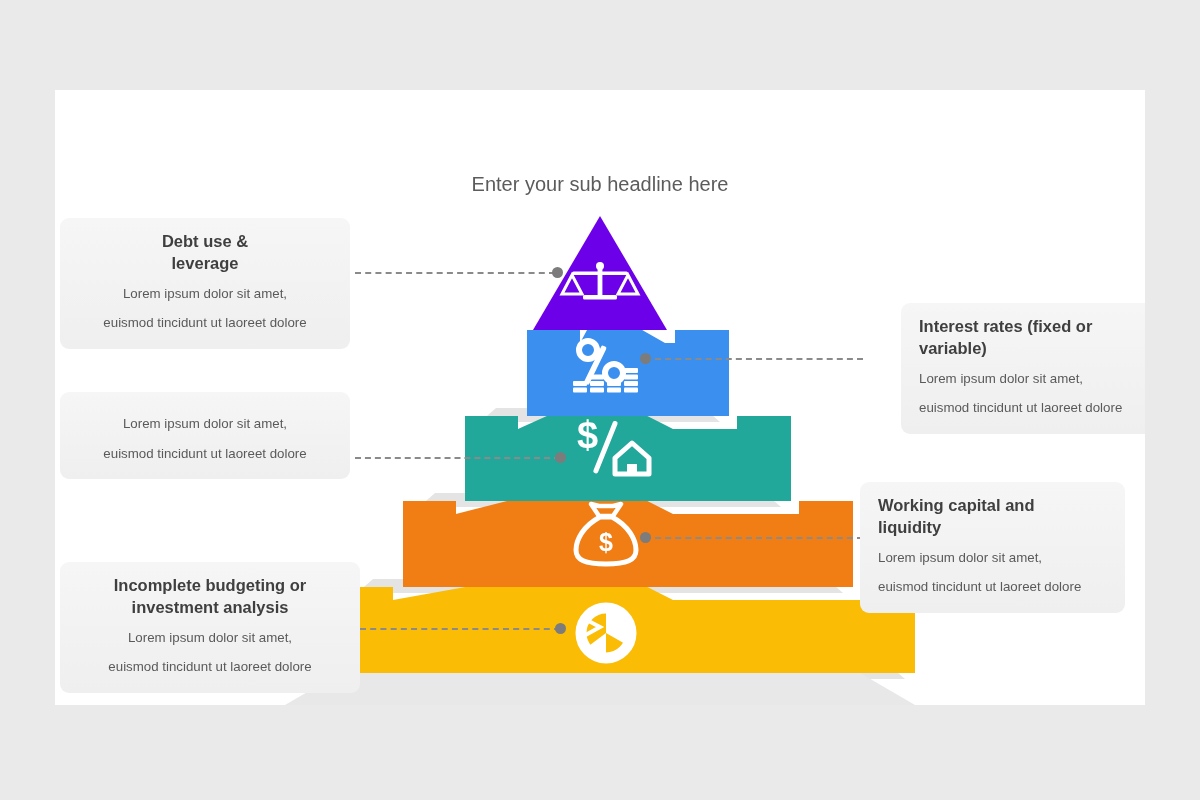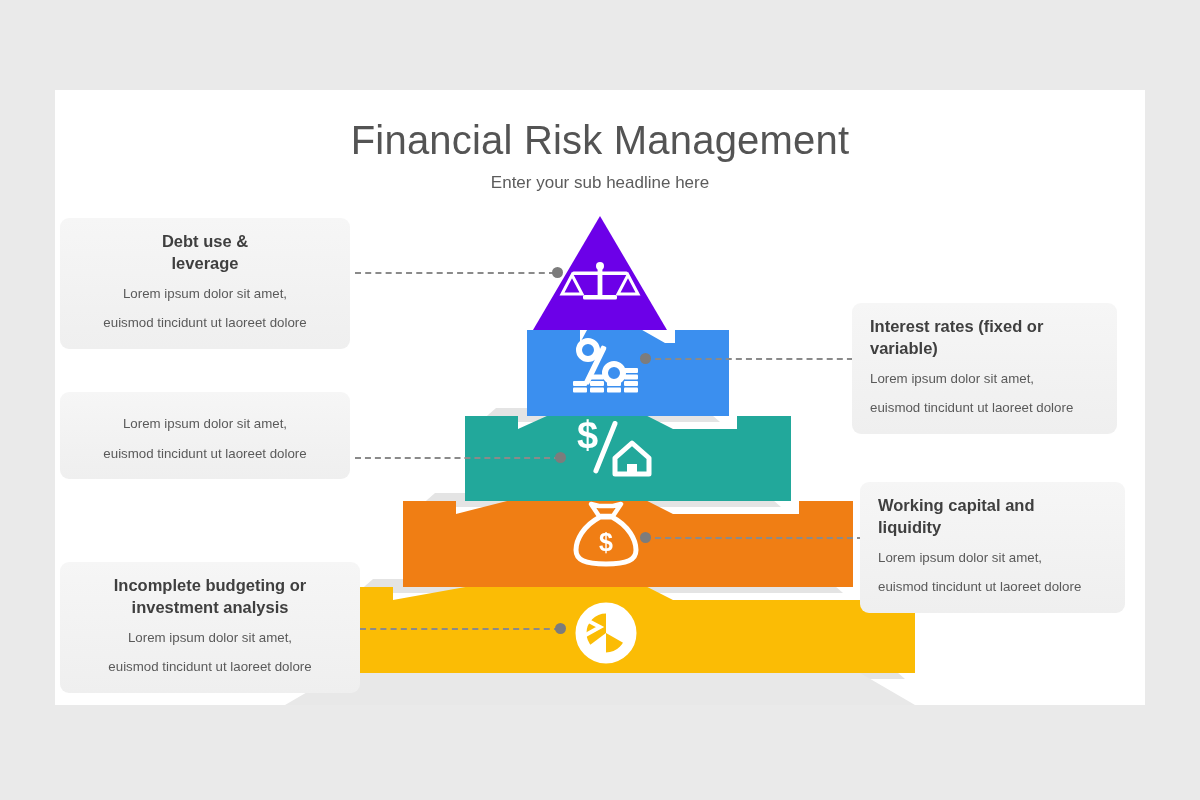--- a/index.html
+++ b/index.html
@@ -36,21 +36,21 @@
     font-weight: 400;
     color: #545454;
     letter-spacing: 0.2px;
   }
   #subheadline {
     position: absolute;
     left: 0;
     top: 83px;
     width: 1090px;
     text-align: center;
-    font-size: 17px;
+    font-size: 20px;
     font-weight: 400;
     color: #5c5c5c;
   }
 
   
   #pyramid {
     position: absolute;
     left: 0;
     top: 0;
     width: 1090px;
@@ -80,21 +80,21 @@
     line-height: 1.62;
     margin-top: 8px;
   }
   .callout.left  { text-align: center; }
   .callout.right { text-align: left; }
 
   
   #callout-1 { left: 5px;   top: 128px; width: 290px; }
   #callout-2 { left: 5px;   top: 302px; width: 290px; }
   #callout-3 { left: 5px;   top: 472px; width: 300px; }
-  #callout-4 { left: 797px; top: 213px; width: 265px; }
+  #callout-4 { left: 846px; top: 213px; width: 265px; }
   #callout-5 { left: 805px; top: 392px; width: 265px; }
 
   
   .connector {
     position: absolute;
     height: 2px;
     border-top: 2px dashed #8a8a8a;
   }
   .dot {
     position: absolute;
@@ -102,21 +102,20 @@
     height: 11px;
     border-radius: 50%;
     background: #7c7c7c;
   }
 </style>
 </head>
 <body>
 
 <div id="slide">
 
-  <div id="headline">Financial Risk Management</div>
   <div id="subheadline">Enter your sub headline here</div>
 
   <div id="pyramid">
     <svg width="1090" height="615" viewBox="0 0 1090 615" xmlns="http://www.w3.org/2000/svg">
 
       <polygon fill="#e4e4e4" points="441,318 649,318 665,332 425,332"></polygon>
       <polygon fill="#e4e4e4" points="380,403 710,403 726,417 364,417"></polygon>
       <polygon fill="#e4e4e4" points="318,489 772,489 788,503 302,503"></polygon>
       <polygon fill="#e4e4e4" points="256,575 834,575 850,589 240,589"></polygon>
       <polygon fill="#e8e8e8" points="285,583 805,583 860,615 230,615"></polygon>

